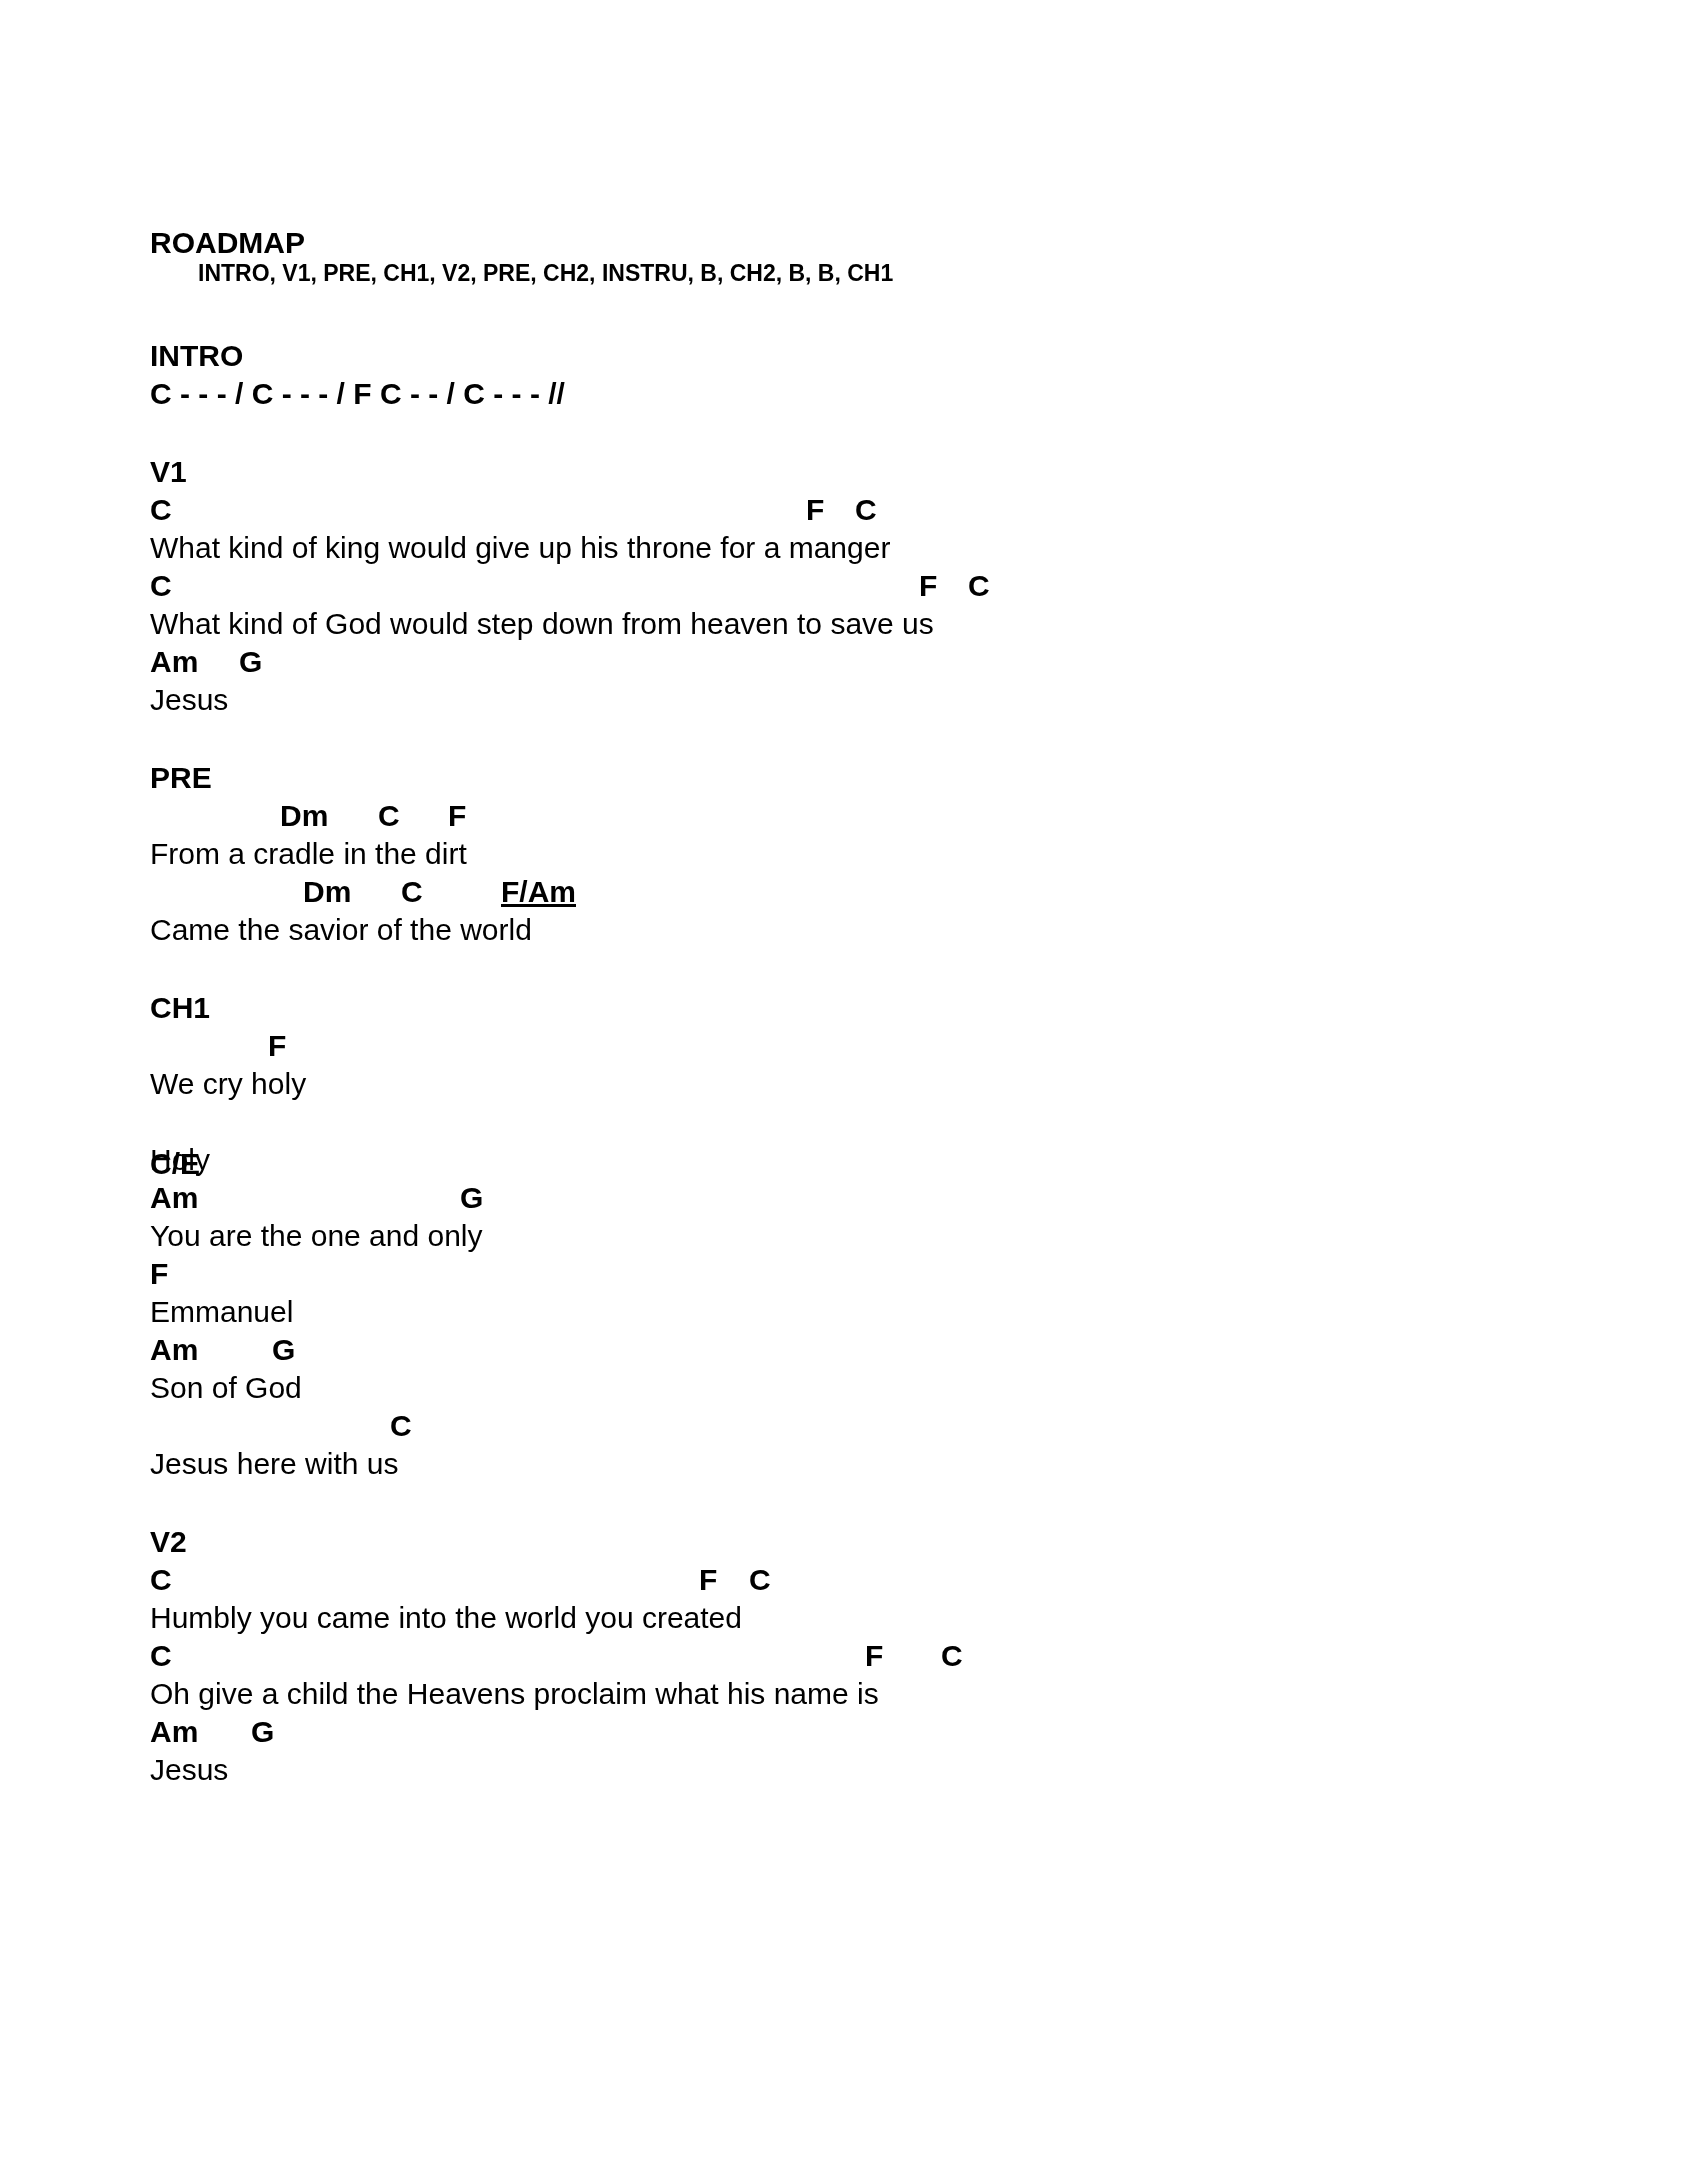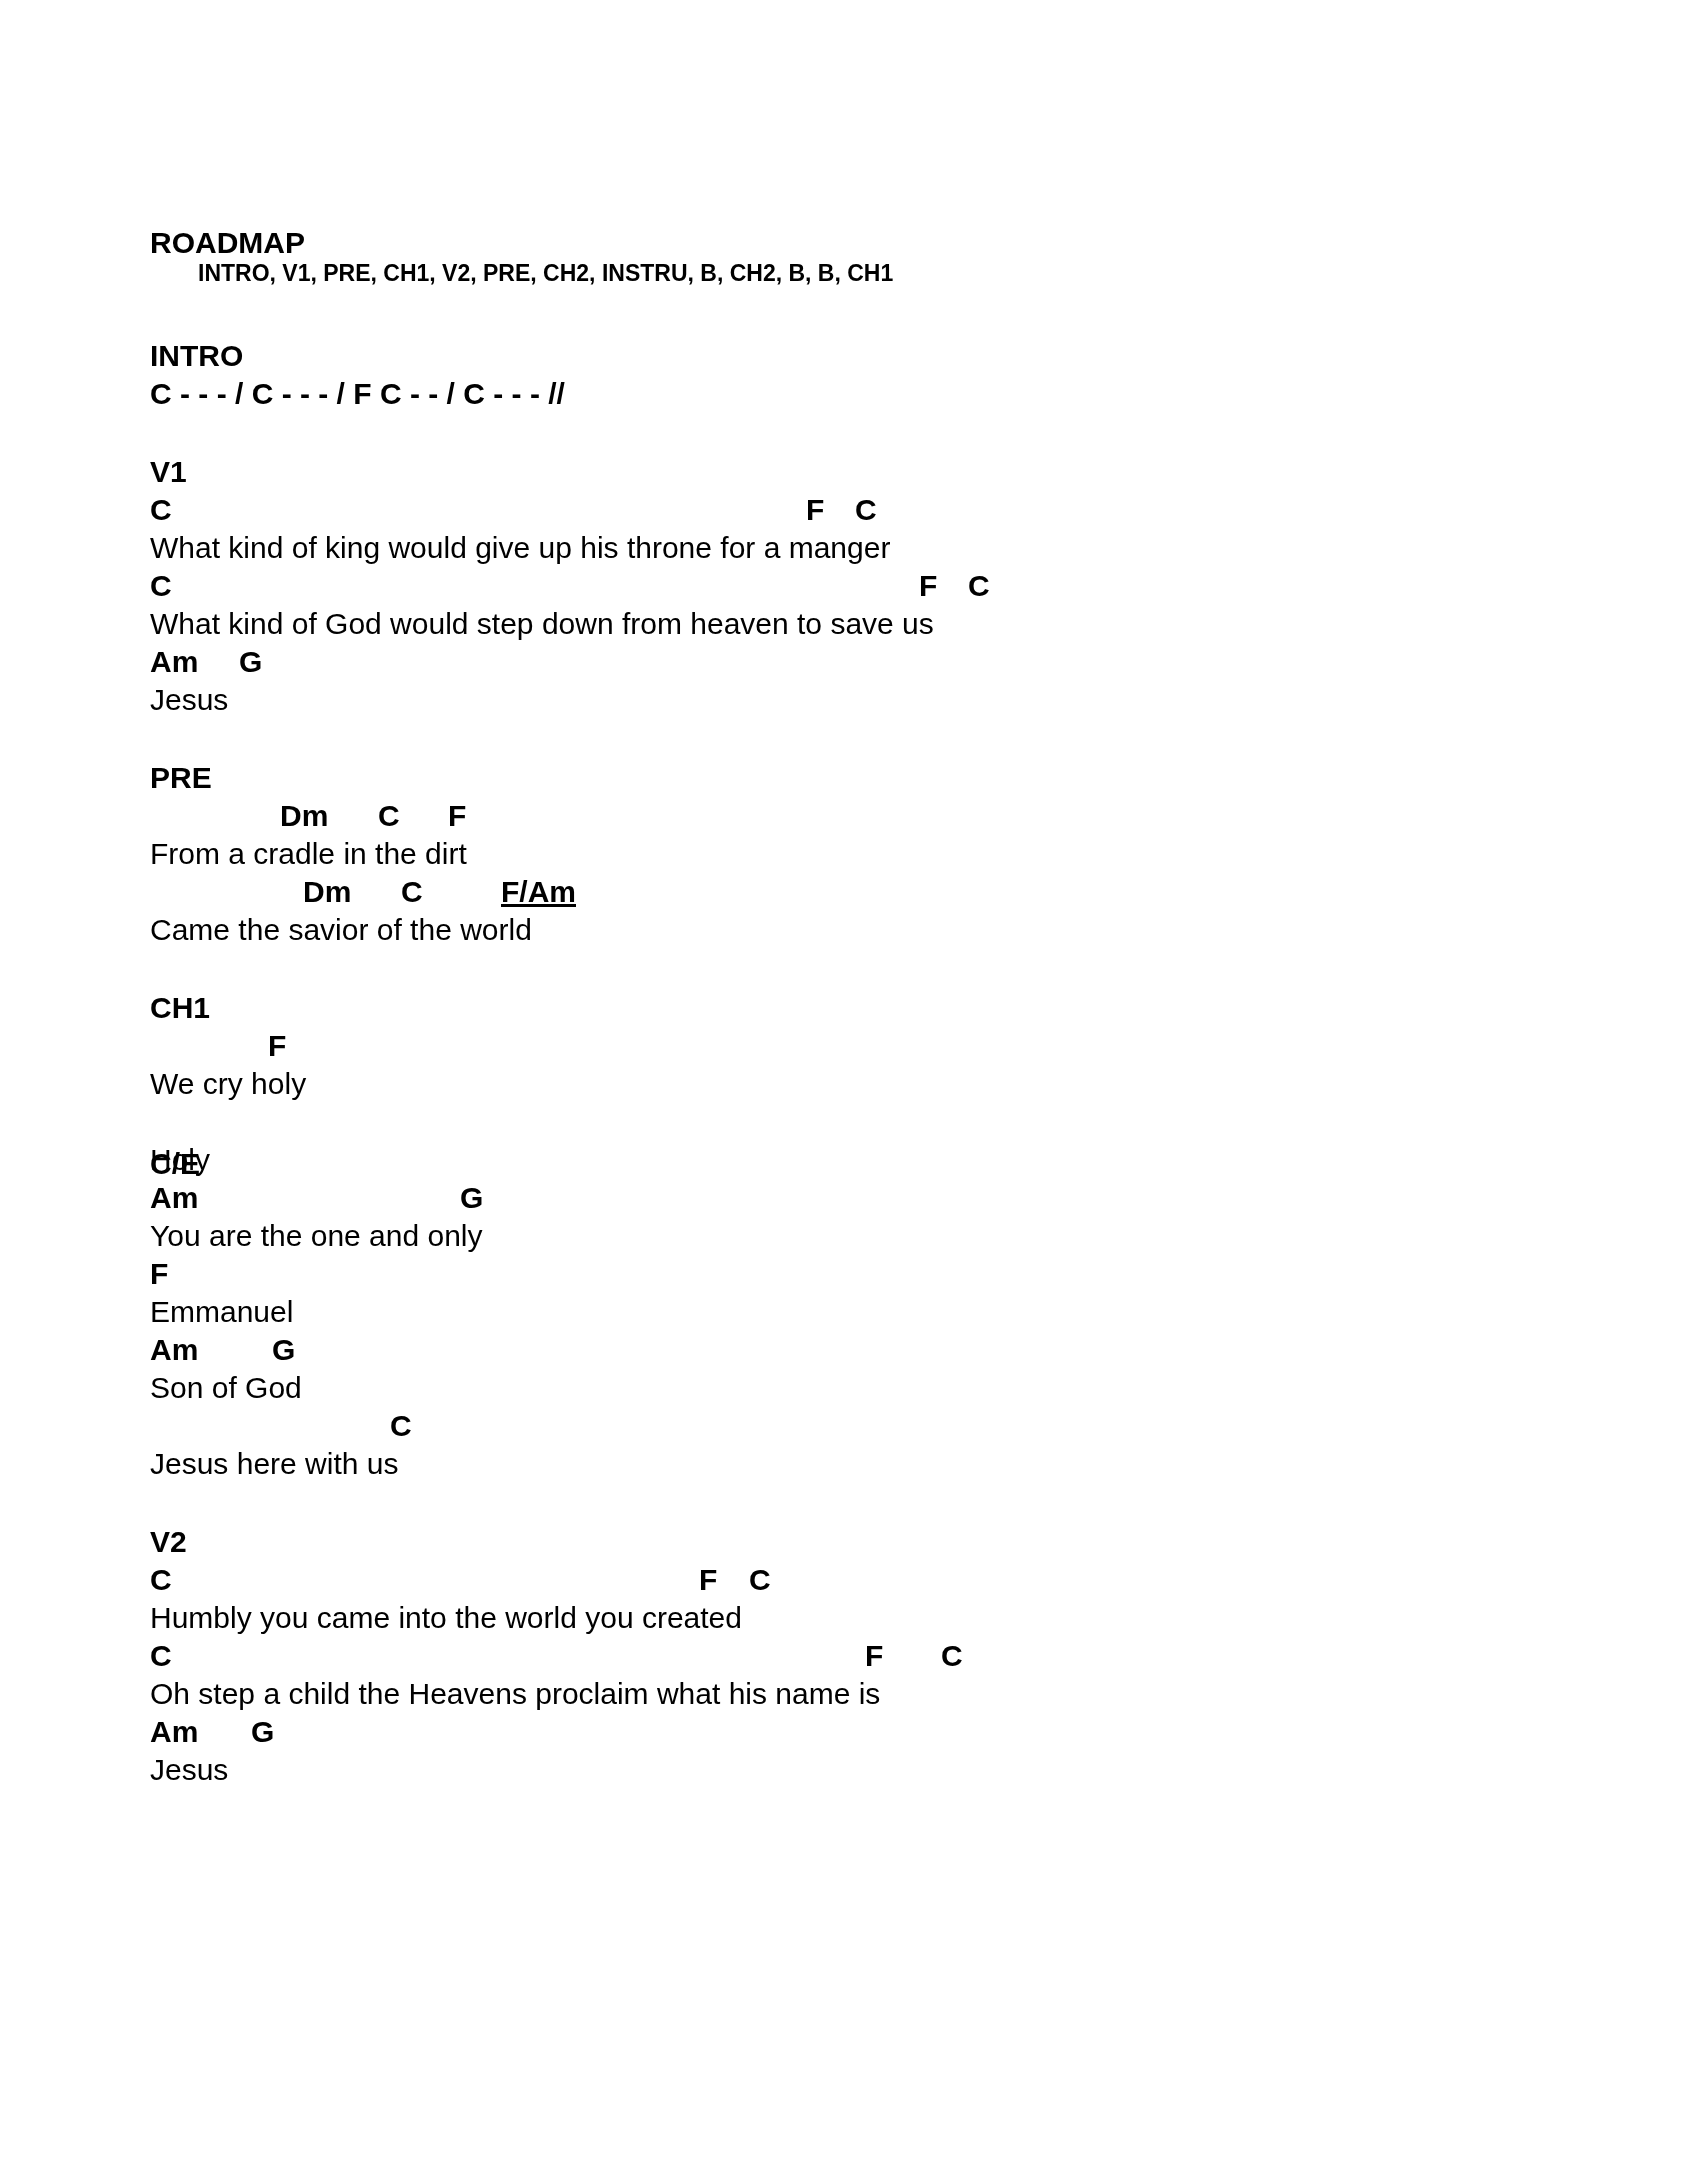--- a/index.html
+++ b/index.html
@@ -100,19 +100,19 @@
         <div class="line chord-line"><span class="chord" style="left: 0px;">Am</span><span class="chord" style="left: 122px;">G</span></div>
         <div class="line lyric-line">Son of God</div>
         <div class="line chord-line"><span class="chord" style="left: 240px;">C</span></div>
         <div class="line lyric-line">Jesus here with us</div>
       </section>
       <section class="song-section">
         <div class="line heading">V2</div>
         <div class="line chord-line"><span class="chord" style="left: 0px;">C</span><span class="chord" style="left: 549px;">F</span><span class="chord" style="left: 599px;">C</span></div>
         <div class="line lyric-line">Humbly you came into the world you created</div>
         <div class="line chord-line"><span class="chord" style="left: 0px;">C</span><span class="chord" style="left: 715px;">F</span><span class="chord" style="left: 791px;">C</span></div>
-        <div class="line lyric-line">Oh step a child the Heavens proclaim what his name is</div>
+        <div class="line lyric-line">Oh give a child the Heavens proclaim what his name is</div>
         <div class="line chord-line"><span class="chord" style="left: 0px;">Am</span><span class="chord" style="left: 101px;">G</span></div>
         <div class="line lyric-line">Jesus</div>
       </section>
     </div>
 </div>
 
 
 </body></html>

